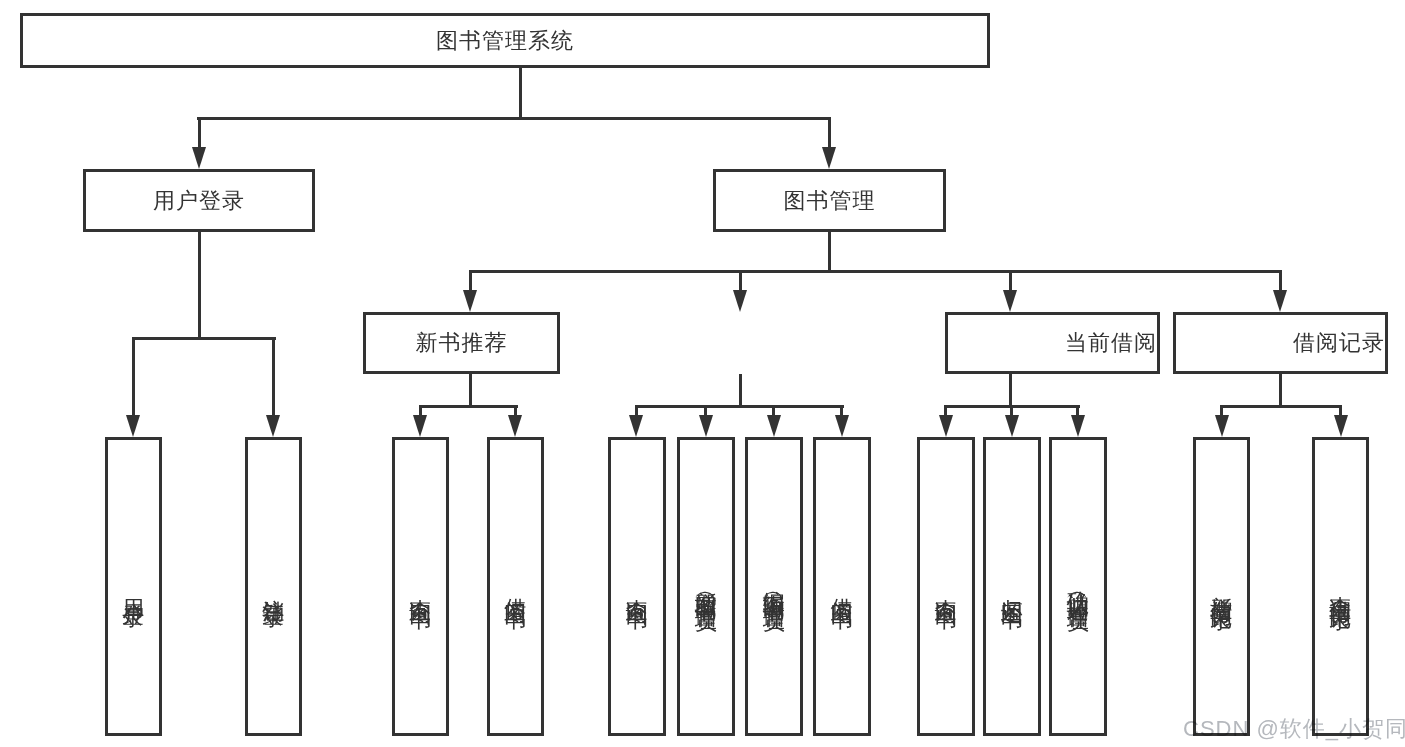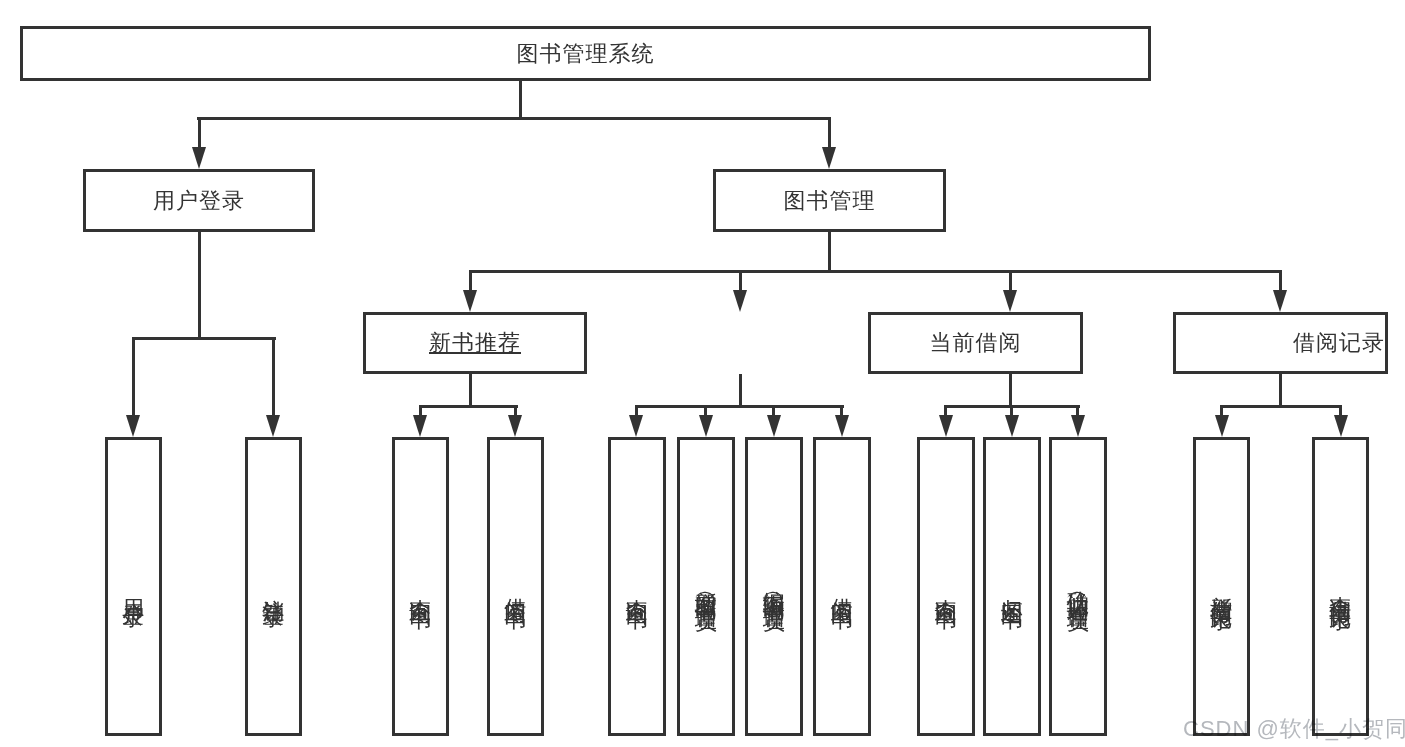--- a/index.html
+++ b/index.html
@@ -88,35 +88,35 @@
   <div class="vline" style="left:1076px;top:405px;height:12px;"></div>
   <div class="arrowhead" style="left:1071px;top:415px;"></div>
 
   <div class="vline" style="left:1279px;top:374px;height:33px;"></div>
   <div class="hline" style="left:1220px;top:405px;width:122px;"></div>
   <div class="vline" style="left:1220px;top:405px;height:12px;"></div>
   <div class="arrowhead" style="left:1215px;top:415px;"></div>
   <div class="vline" style="left:1339px;top:405px;height:12px;"></div>
   <div class="arrowhead" style="left:1334px;top:415px;"></div>
 
-  <div class="hbox" style="left:20px;top:13px;width:1131px;height:55px;margin-top:13px;">
+  <div class="hbox" style="left:20px;top:13px;width:970px;height:55px;">
     <span>图书管理系统</span>
   </div>
 
   <div class="hbox" style="left:83px;top:169px;width:232px;height:63px;">
     <span>用户登录</span>
   </div>
   <div class="hbox" style="left:713px;top:169px;width:233px;height:63px;">
     <span>图书管理</span>
   </div>
 
-  <div class="hbox" style="left:363px;top:312px;width:224px;height:62px;text-decoration:underline;">
+  <div class="hbox" style="left:363px;top:312px;width:197px;height:62px;">
     <span>新书推荐</span>
   </div>
-  <div class="hbox" style="left:868px;top:312px;width:215px;height:62px;">
+  <div class="hbox" style="left:945px;top:312px;width:215px;height:62px;justify-content:flex-end;">
     <span>当前借阅</span>
   </div>
   <div class="hbox" style="left:1173px;top:312px;width:215px;height:62px;justify-content:flex-end;">
     <span>借阅记录</span>
   </div>
 
   <div class="vbox" style="left:105px;width:57px;">
     <span>用户登录</span>
   </div>
   <div class="vbox" style="left:245px;width:57px;">

